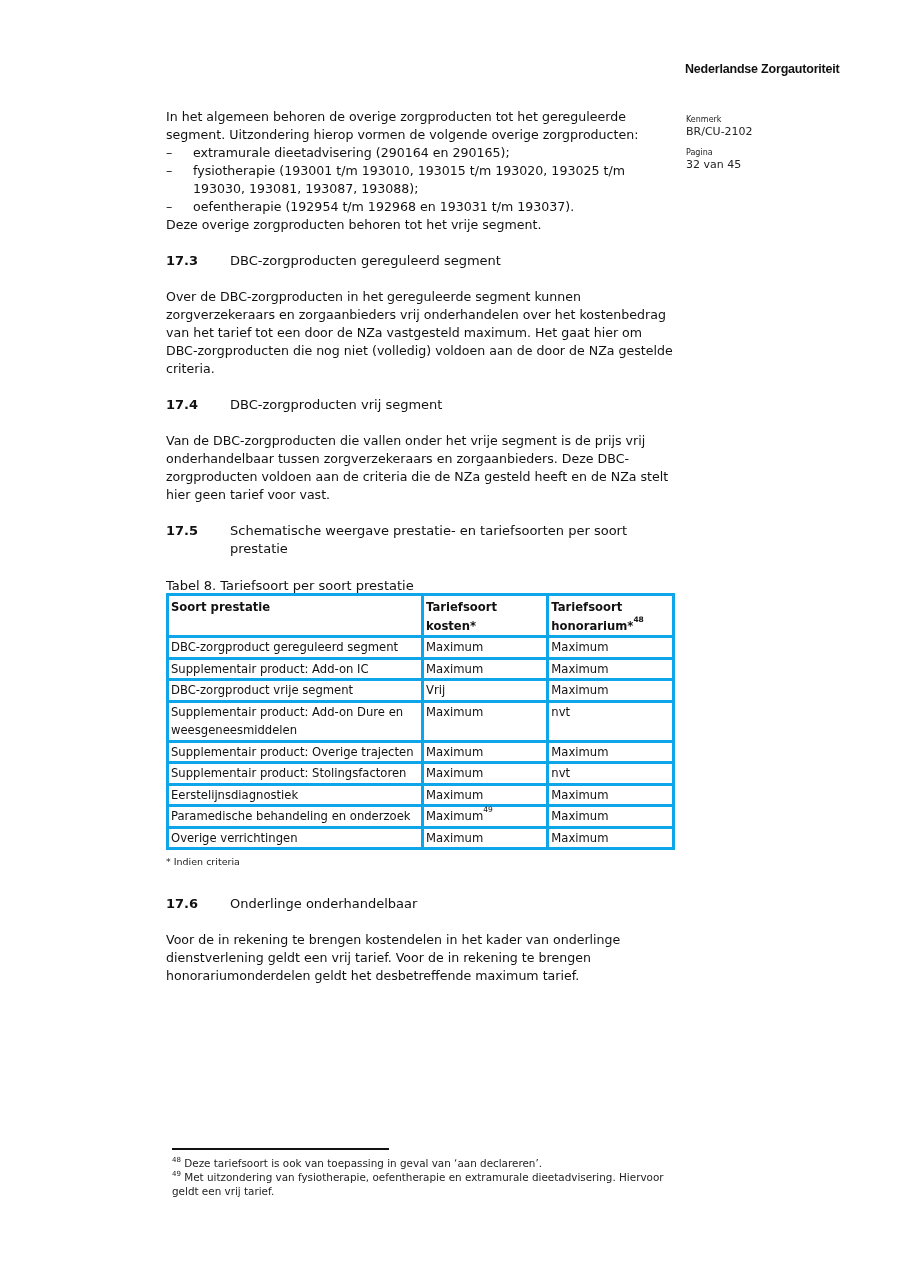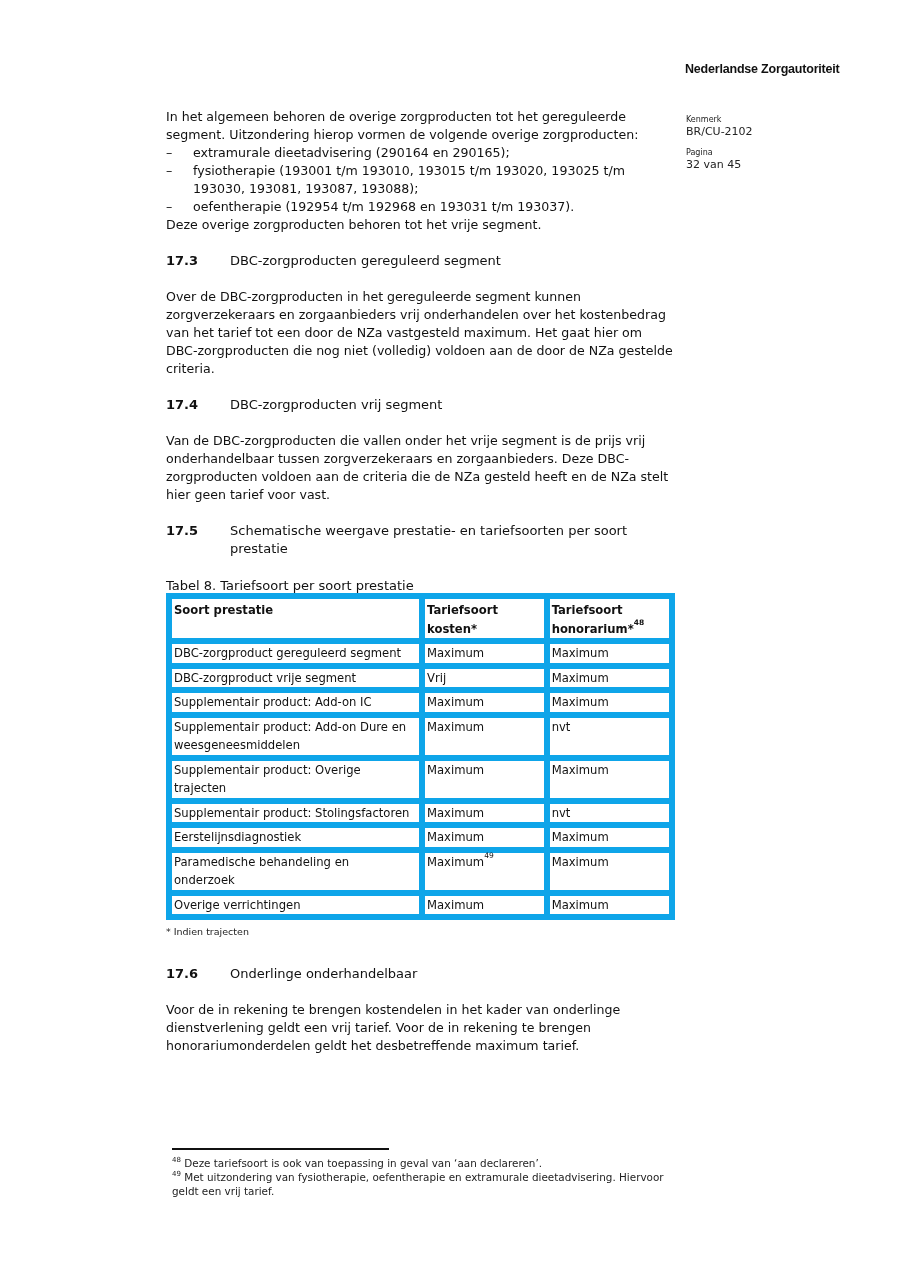--- a/index.html
+++ b/index.html
@@ -13,21 +13,21 @@
   .main { position: absolute; left: 166px; top: 108px; width: 510px; font-size: 12.6px; line-height: 18px; }
   p { margin: 0; }
   .intro-list { list-style: none; padding: 0; margin: 0; }
   .intro-list li { position: relative; padding-left: 27px; }
   .intro-list li .dash { position: absolute; left: 0; top: 0; }
   .h { display: flex; font-size: 13px; margin: 18px 0 18px 0; line-height: 18px; }
   .h .num { width: 64px; flex: none; font-weight: bold; }
   .h .title { flex: 1; }
   .caption { margin-top: 20px; font-size: 13px; line-height: 15px; }
   table { border-collapse: collapse; width: 509px; border: 1.5px solid #111; font-size: 11.6px; }
-  th, td { border: 6px solid #0ea5e9; padding: 0 7px 0 2px; vertical-align: top; text-align: left; line-height: 18.5px; }
+  th, td { border: 3px solid #0ea5e9; padding: 0 7px 0 2px; vertical-align: top; text-align: left; line-height: 18.5px; }
   th { font-weight: bold; padding-top: 2px; }
   col.c1 { width: 257px; } col.c2 { width: 126px; } col.c3 { width: 126px; }
   sup { font-size: 7.5px; vertical-align: top; line-height: 10px; position: relative; top: -2px; }
   .tnote { font-size: 9.5px; color: #222; margin-top: 3px; }
   .fn-rule { position: absolute; left: 172px; top: 1148px; width: 217px; height: 1.5px; background: #111; }
   .footnotes { position: absolute; left: 172px; top: 1156px; width: 520px; font-size: 10.4px; line-height: 14px; color: #222; }
   .footnotes sup { font-size: 7px; top: -1px; }
 </style>
 </head>
 <body>
@@ -81,27 +81,27 @@
         <th><span>Tariefsoort honorarium*</span><sup>48</sup></th>
       </tr>
     </thead>
     <tbody id="tbody">
         <tr>
           <td>DBC-zorgproduct gereguleerd segment</td>
           <td><span>Maximum</span></td>
           <td>Maximum</td>
         </tr>
         <tr>
-          <td>DBC-zorgproduct vrije segment</td>
-          <td><span>Vrij</span></td>
+          <td>Supplementair product: Add-on IC</td>
+          <td><span>Maximum</span></td>
           <td>Maximum</td>
         </tr>
         <tr>
-          <td>Supplementair product: Add-on IC</td>
-          <td><span>Maximum</span></td>
+          <td>DBC-zorgproduct vrije segment</td>
+          <td><span>Vrij</span></td>
           <td>Maximum</td>
         </tr>
         <tr>
           <td>Supplementair product: Add-on Dure en weesgeneesmiddelen</td>
           <td><span>Maximum</span></td>
           <td>nvt</td>
         </tr>
         <tr>
           <td>Supplementair product: Overige trajecten</td>
           <td><span>Maximum</span></td>
@@ -122,21 +122,21 @@
           <td><span>Maximum</span><sup>49</sup></td>
           <td>Maximum</td>
         </tr>
         <tr>
           <td>Overige verrichtingen</td>
           <td><span>Maximum</span></td>
           <td>Maximum</td>
         </tr>
       </tbody>
   </table>
-  <div class="tnote">* Indien trajecten</div>
+  <div class="tnote">* Indien criteria</div>
 
   <div class="h" style="margin-top:24px;">
     <span class="num">17.6</span>
     <span class="title">Onderlinge onderhandelbaar</span>
   </div>
   <p>Voor de in rekening te brengen kostendelen in het kader van onderlinge dienstverlening geldt een vrij tarief. Voor de in rekening te brengen honorariumonderdelen geldt het desbetreffende maximum tarief.</p>
 </div>
 
 <div class="fn-rule"></div>
 <div class="footnotes">

